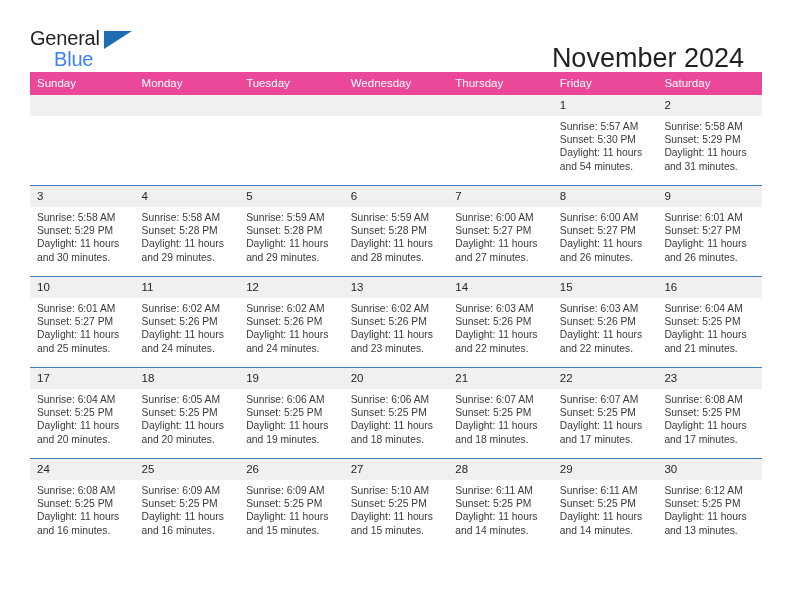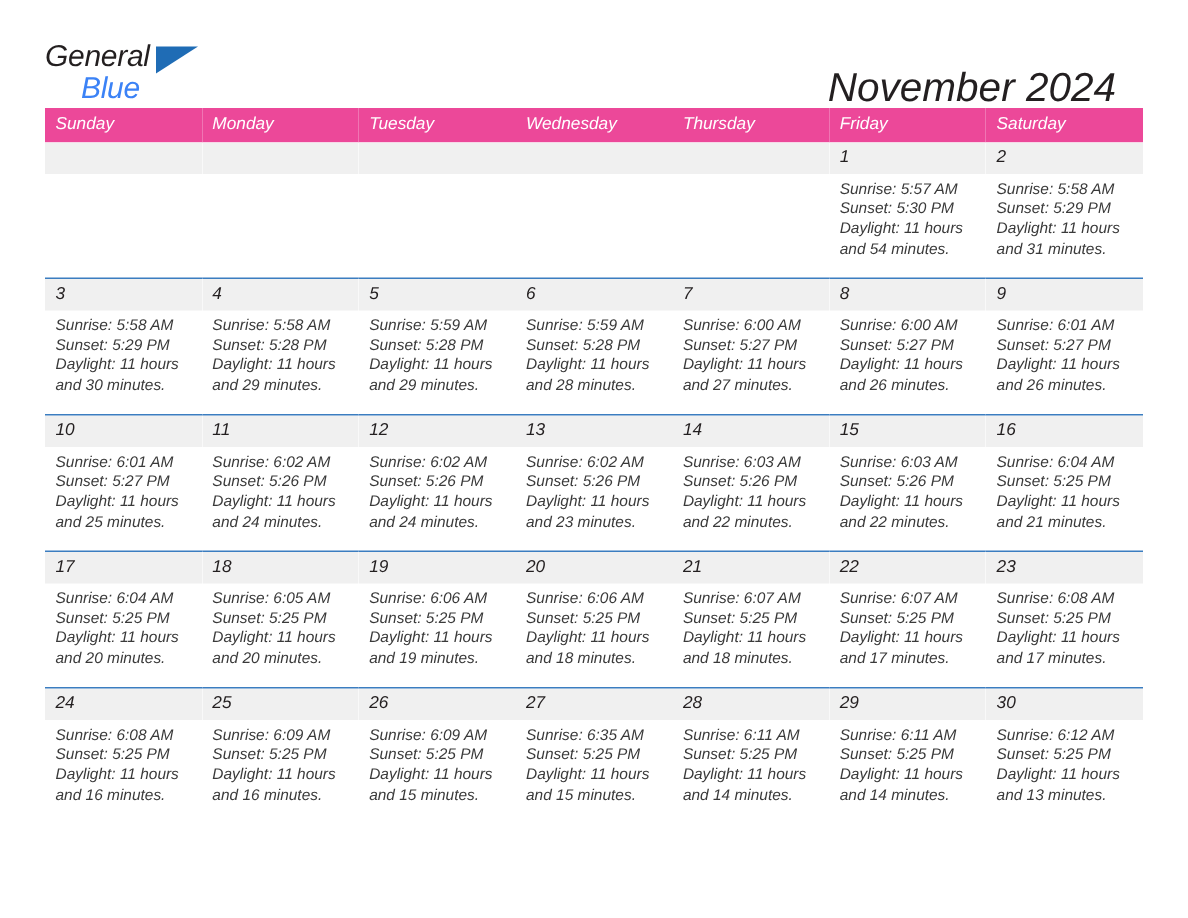--- a/index.html
+++ b/index.html
@@ -13,21 +13,20 @@
     font-family: "Liberation Sans", sans-serif;
     color: #231f20;
     overflow: hidden;
   }
   .page {
     position: relative;
     width: 792px;
     height: 612px;
     box-sizing: border-box;
     padding: 0 30px;
-    font-style: italic;
   }
 
   
   .header {
     display: flex;
     align-items: flex-start;
     justify-content: space-between;
     padding-top: 26px;
     height: 72px;
     box-sizing: border-box;
@@ -490,21 +489,21 @@
                 <div>Sunset: 5:25 PM</div>
                 <div>Daylight: 11 hours</div>
                 <div>and 15 minutes.</div>
               </div>
             </div>
           </td>
           <td>
             <div class="cell">
               <div class="daynum">27</div>
               <div class="info">
-                <div>Sunrise: 6:35 AM</div>
+                <div>Sunrise: 5:10 AM</div>
                 <div>Sunset: 5:25 PM</div>
                 <div>Daylight: 11 hours</div>
                 <div>and 15 minutes.</div>
               </div>
             </div>
           </td>
           <td>
             <div class="cell">
               <div class="daynum">28</div>
               <div class="info">

